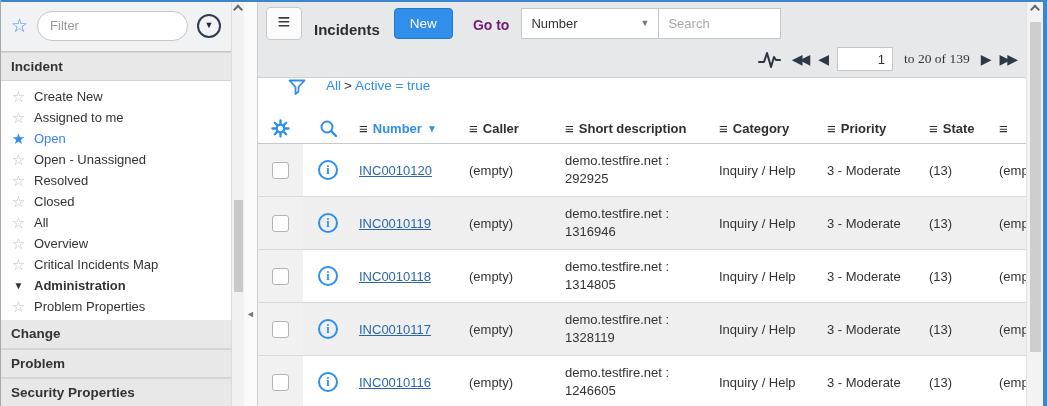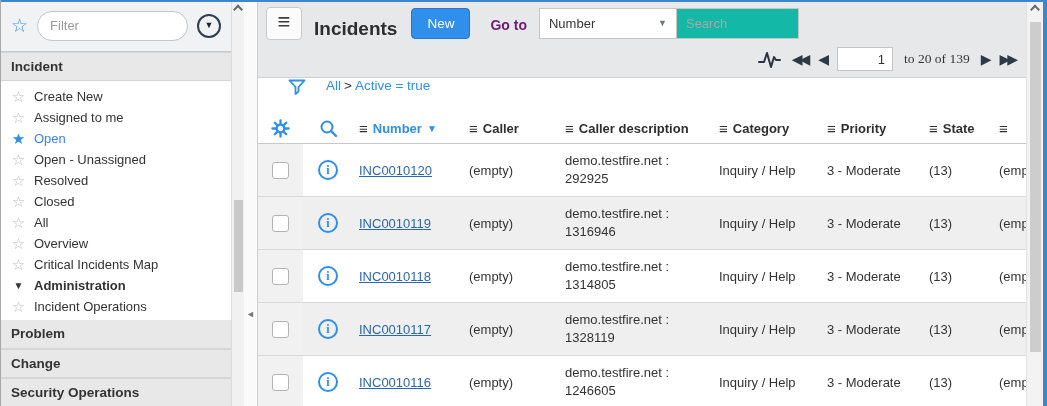--- a/index.html
+++ b/index.html
@@ -52,29 +52,29 @@
 
   
   .content{position:absolute;left:257px;top:0;right:4px;bottom:0;background:#fff;}
 
   .toolbar{position:absolute;left:0;top:0;width:100%;height:78px;background:#e6e8ea;
     border-bottom:1px solid #cfd2d5;}
   .toolbar-row1{height:46px;display:flex;align-items:center;padding-left:8px;}
   .menu-btn{width:36px;height:33px;background:#fbfbfb;border:1px solid #c9c9c9;border-radius:4px;
     display:flex;align-items:center;justify-content:center;cursor:pointer;}
   .menu-btn span{font-size:22px;font-weight:bold;color:#3c3c3c;line-height:1;margin-top:-2px;}
-  .list-title{font-size:19px;font-weight:bold;color:#2e2e2e;margin:12px 14px 0 12px;}
+  .list-title{font-size:15px;font-weight:bold;color:#2e2e2e;margin:12px 14px 0 12px;}
   .new-btn{background:#2f8fea;border:1px solid #1e78cf;color:#fff;border-radius:4px;
     padding:7px 15px;font-size:13.5px;cursor:pointer;font-family:inherit;}
   .goto-label{font-size:14px;font-weight:bold;color:#701a75;margin:4px 12px 0 20px;}
   .goto-select{width:138px;height:31px;background:#fff;border:1px solid #c6c6c6;display:flex;
     align-items:center;justify-content:space-between;padding:0 9px;cursor:pointer;}
   .goto-select .sel-text{color:#333;}
   .goto-select .sel-caret{font-size:9px;color:#6e7880;}
-  .search-input{width:122px;height:31px;border:1px solid #c6c6c6;border-left:none;background:#14b8a6;
+  .search-input{width:122px;height:31px;border:1px solid #c6c6c6;border-left:none;background:#ffffff;
     padding:0 9px;font-size:13px;outline:none;font-family:inherit;}
   .search-input::placeholder{color:#a8a8a8;}
   .toolbar-row2{position:relative;height:31px;}
   .pagination{position:absolute;right:28px;top:0;height:26px;display:flex;align-items:center;gap:11px;}
   .pag-arrow{color:#2d3a46;font-size:14px;cursor:pointer;line-height:1;letter-spacing:-3px;white-space:nowrap;}
   .pulse-icon{cursor:pointer;display:flex;align-items:center;}
   .page-input{width:56px;height:24px;border:1px solid #c6c6c6;background:#fff;text-align:right;
     padding:0 7px;font-size:13px;outline:none;font-family:inherit;color:#333;}
   .range-text{color:#333;font-size:13.5px;white-space:nowrap;font-family:Liberation Serif, serif;}
 
@@ -175,28 +175,28 @@
       <div class="sb-item">
         <span class="star">☆</span>
         <span class="sb-label">Critical Incidents Map</span>
       </div>
       <div class="sb-item group">
         <span class="group-caret">▼</span>
         <span class="sb-label">Administration</span>
       </div>
       <div class="sb-item">
         <span class="star">☆</span>
-        <span class="sb-label">Incident Operations</span>
+        <span class="sb-label">Problem Properties</span>
       </div>
     </div>
 
     <div class="sb-bottom">
+      <div class="sb-header">Change</div>
       <div class="sb-header">Problem</div>
-      <div class="sb-header">Change</div>
-      <div class="sb-header">Security Operations</div>
+      <div class="sb-header">Security Properties</div>
     </div>
   </div>
 
   <div class="sb-scroll">
     <div class="scroll-up"></div>
     <div class="sb-thumb"></div>
   </div>
 
   <div class="pane-divider">
     <div class="collapse-arrow">◄</div>
@@ -272,21 +272,21 @@
         <span class="colicon">≡</span>
         <span class="hlabel sorted">Number</span>
         <span class="sorticon">▼</span>
       </div>
       <div class="hcell c-caller">
         <span class="colicon">≡</span>
         <span class="hlabel">Caller</span>
       </div>
       <div class="hcell c-desc">
         <span class="colicon">≡</span>
-        <span class="hlabel">Caller description</span>
+        <span class="hlabel">Short description</span>
       </div>
       <div class="hcell c-category">
         <span class="colicon">≡</span>
         <span class="hlabel">Category</span>
       </div>
       <div class="hcell c-priority">
         <span class="colicon">≡</span>
         <span class="hlabel">Priority</span>
       </div>
       <div class="hcell c-state">

